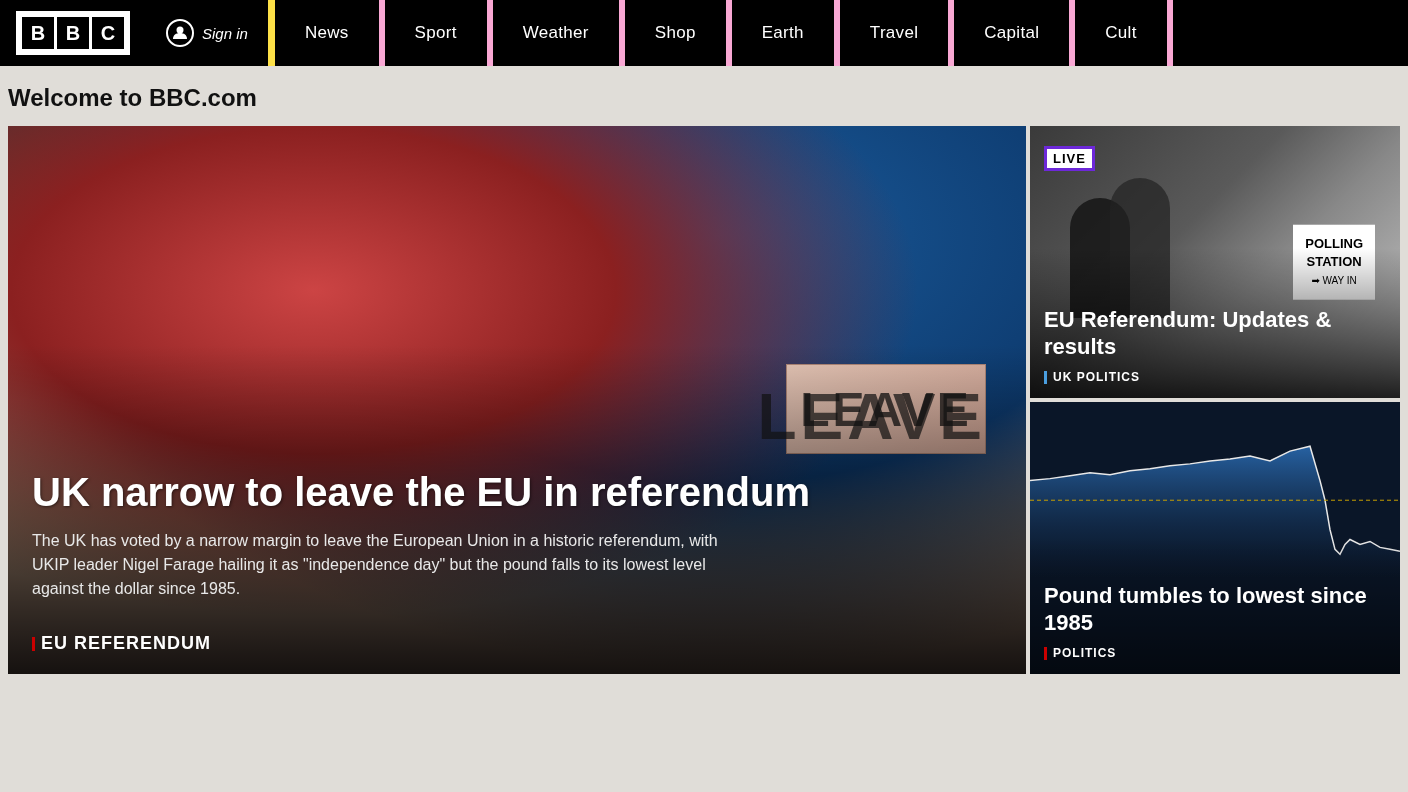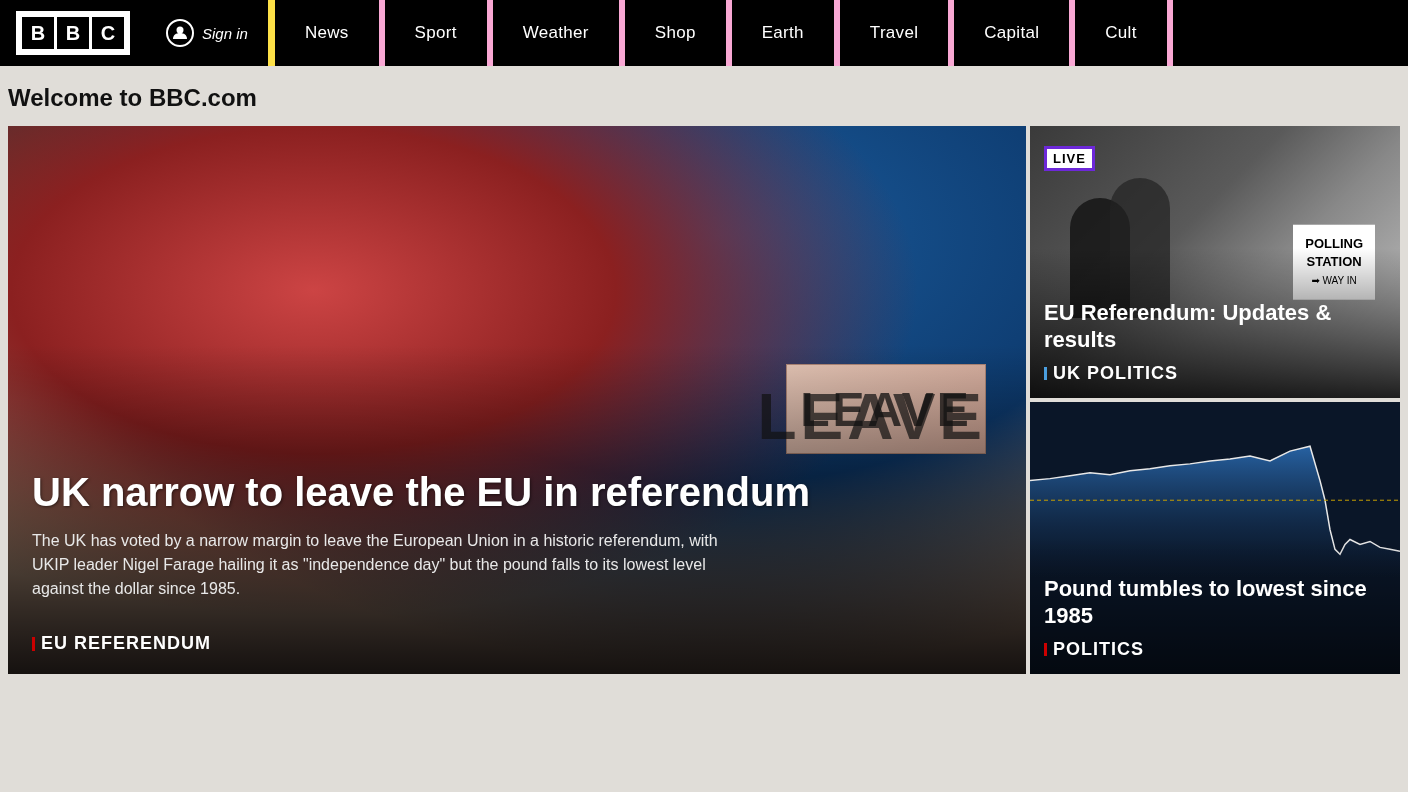--- a/index.html
+++ b/index.html
@@ -259,21 +259,21 @@
       font-size: 22px;
       font-weight: 700;
       color: #fff;
       line-height: 1.2;
       margin-bottom: 10px;
     }
     .side-category {
       display: flex;
       align-items: center;
       gap: 6px;
-      font-size: 18px;
+      font-size: 12px;
       font-weight: 700;
       color: #fff;
       letter-spacing: 1px;
     }
 
     
     .chart-svg {
       position: absolute;
       top: 0; left: 0; right: 0;
       width: 100%;

